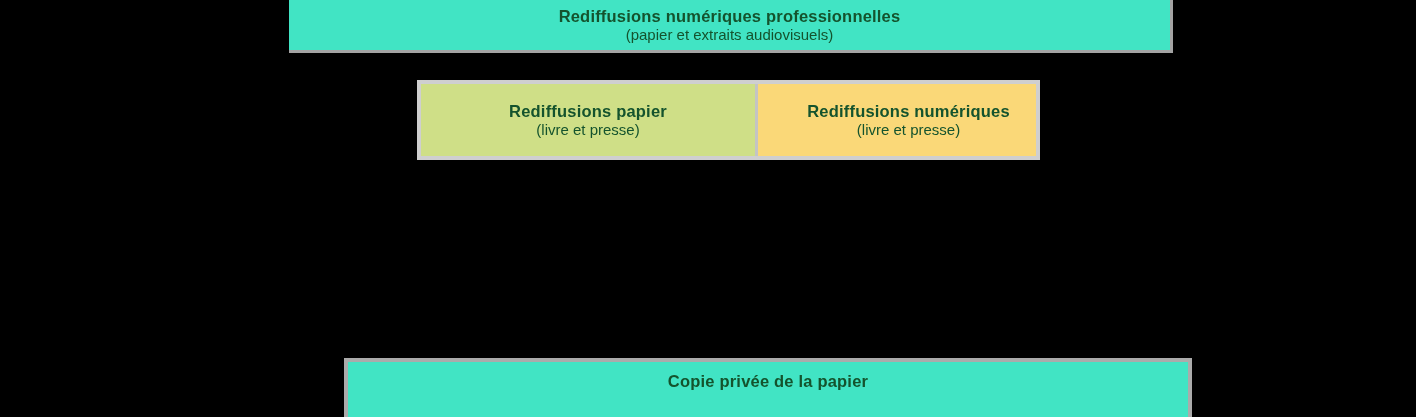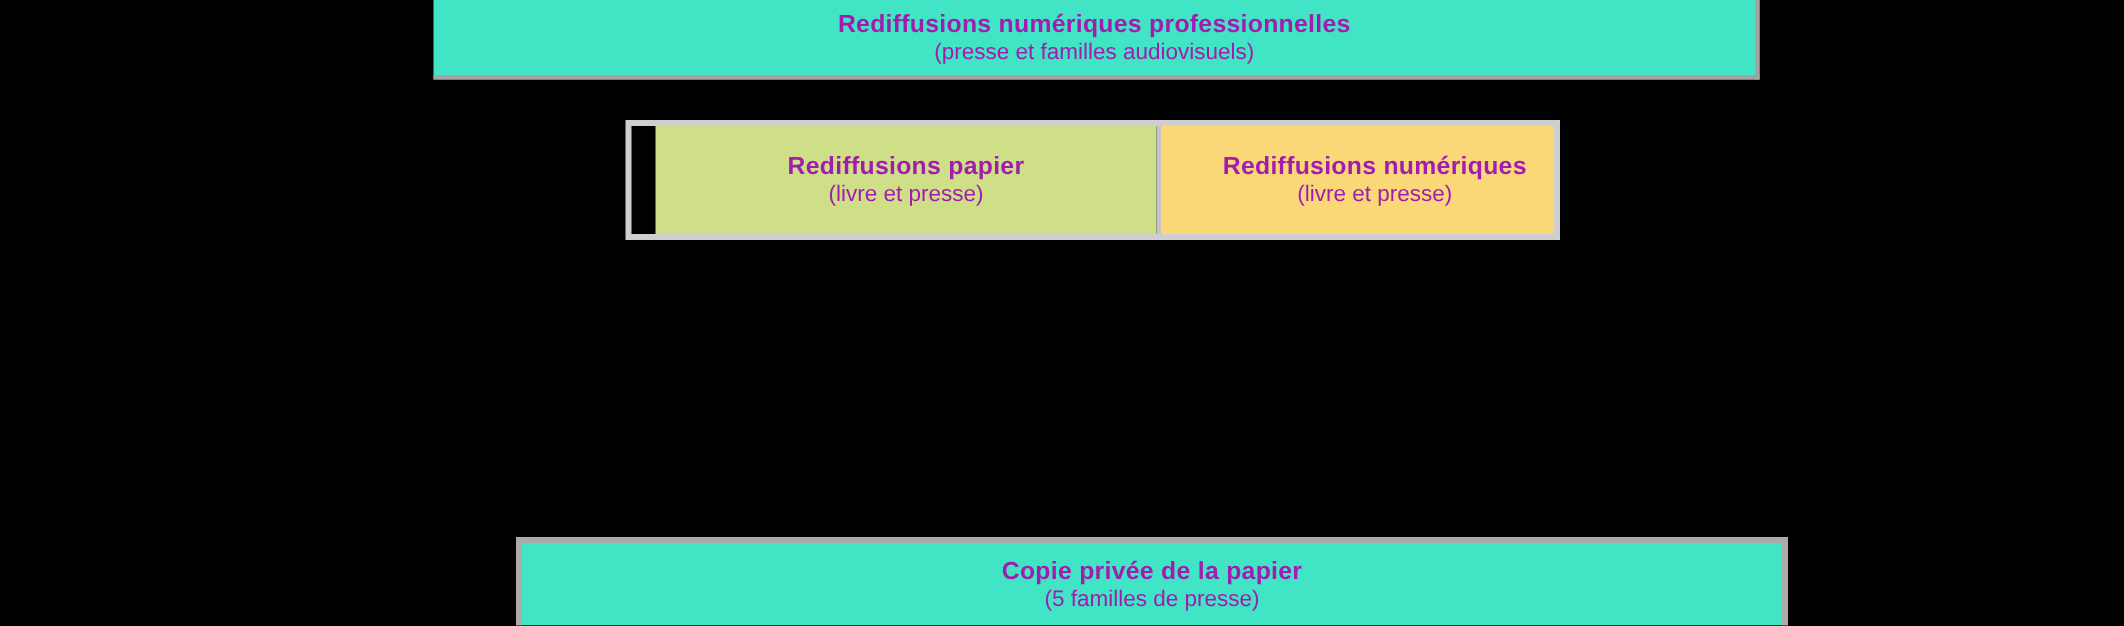--- a/index.html
+++ b/index.html
@@ -7,21 +7,21 @@
     padding: 0;
     background: #000000;
   }
   .stage {
     position: relative;
     width: 1416px;
     height: 417px;
     background: #000000;
     overflow: hidden;
     font-family: "Liberation Sans", "DejaVu Sans", sans-serif;
-    color: #a21caf;
+    color: #14532d;
   }
   .box {
     position: absolute;
     box-sizing: border-box;
     text-align: center;
   }
   .title {
     font-weight: bold;
     font-size: 16.5px;
     line-height: 19px;
@@ -59,21 +59,20 @@
     box-sizing: border-box;
     display: flex;
     flex-direction: column;
     justify-content: center;
     text-align: center;
     padding-top: 1px;
   }
   .cell-green {
     width: 334px;
     background: #CFDF87;
-    margin-left: 16px;
   }
   .cell-divider {
     width: 3px;
     background: #C4C4C4;
   }
   .cell-yellow {
     flex: 1;
     background: #FAD878;
     padding-left: 23px;
   }
@@ -90,33 +89,32 @@
     padding-top: 10px;
   }
 </style>
 </head>
 <body>
 
 <div class="stage">
 
   <div class="box top-box">
     <div class="title">Rediffusions numériques professionnelles</div>
-    <div class="subtitle">(presse et familles audiovisuels)</div>
+    <div class="subtitle">(papier et extraits audiovisuels)</div>
   </div>
 
   <div class="middle-row">
     <div class="cell cell-green">
       <div class="title">Rediffusions papier</div>
       <div class="subtitle">(livre et presse)</div>
     </div>
     <div class="cell-divider"></div>
     <div class="cell cell-yellow">
       <div class="title">Rediffusions numériques</div>
       <div class="subtitle">(livre et presse)</div>
     </div>
   </div>
 
   <div class="box bottom-box">
     <div class="title">Copie privée de la papier</div>
-    <div class="subtitle">(5 familles de presse)</div>
   </div>
 
 </div>
 
 </body></html>

